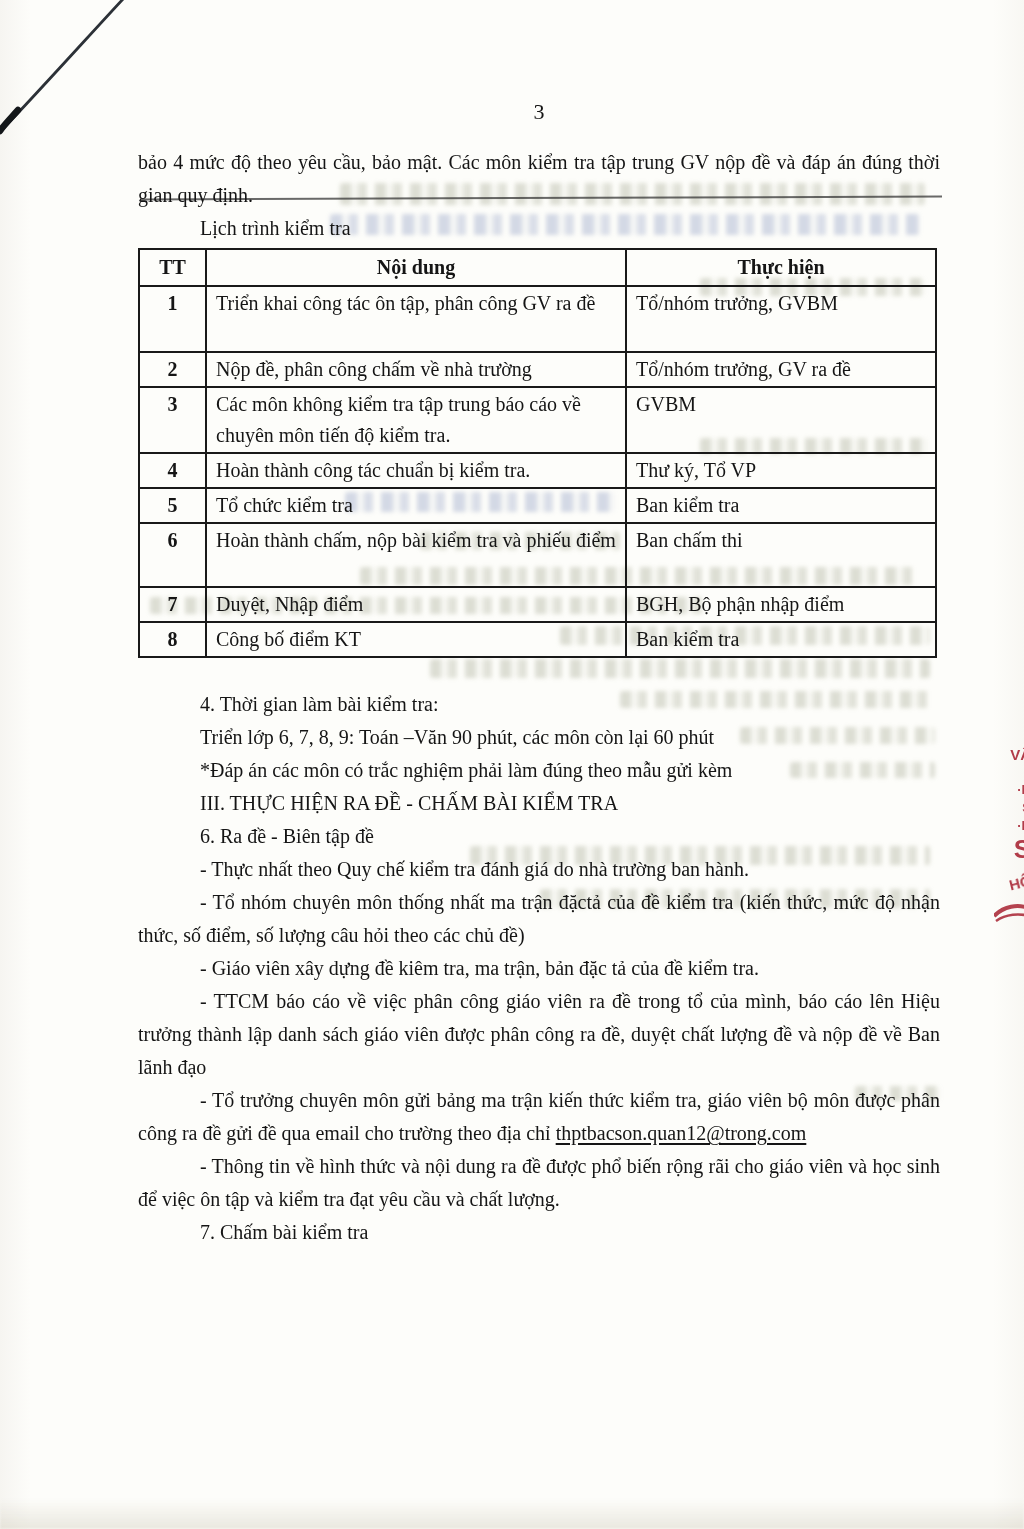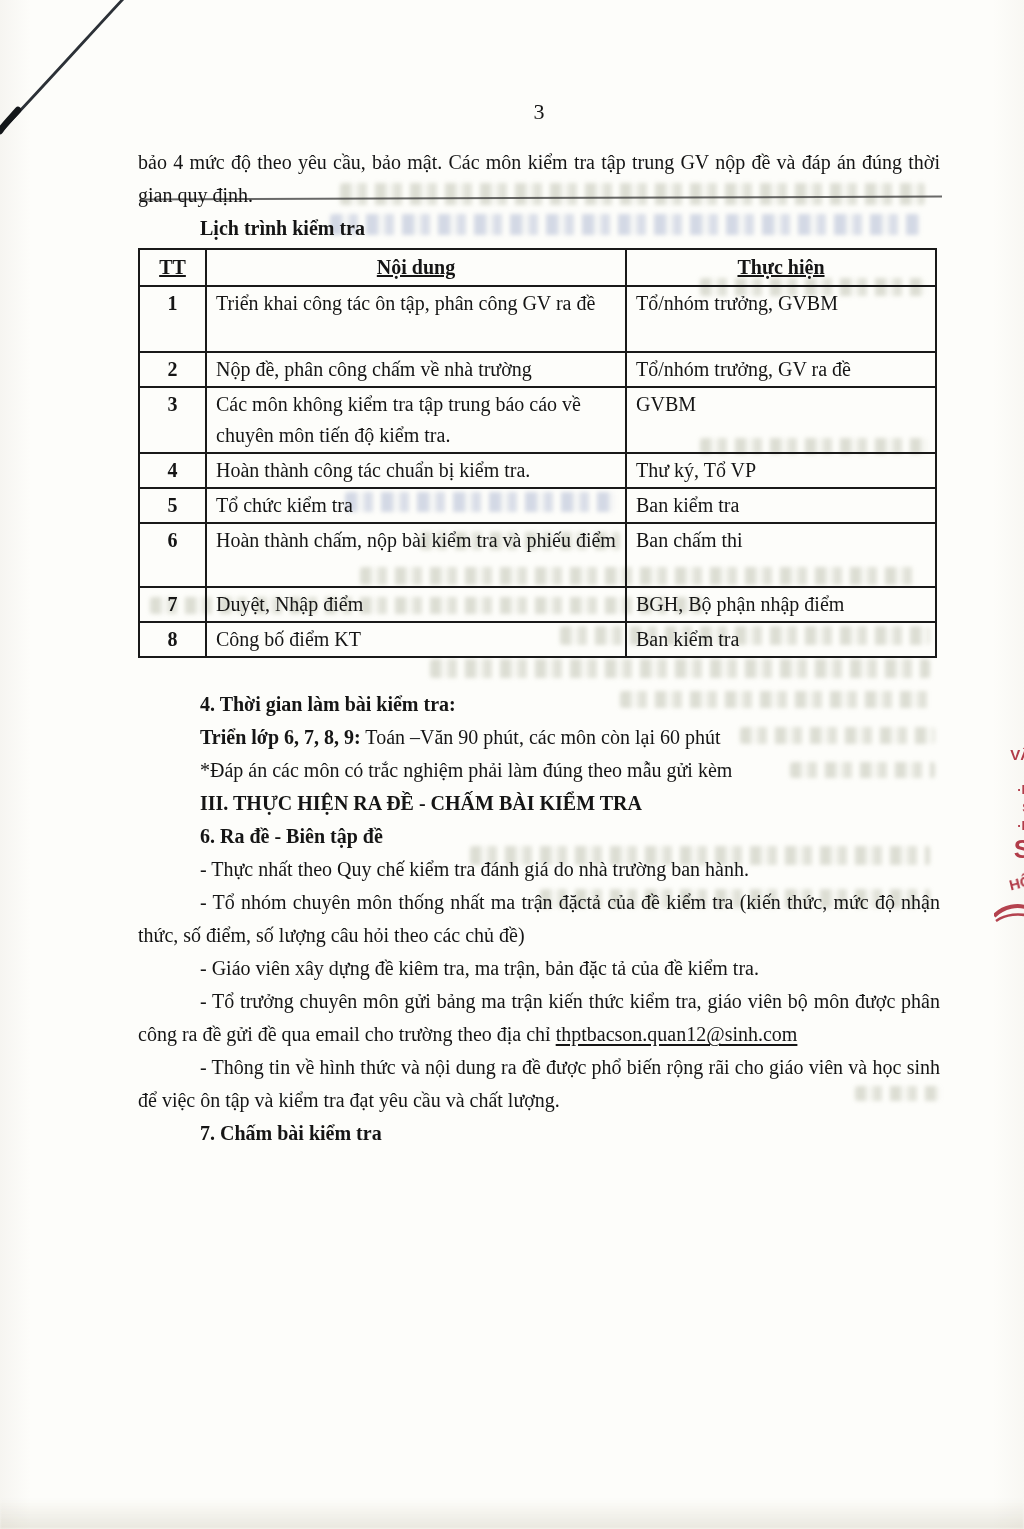--- a/index.html
+++ b/index.html
@@ -8,34 +8,34 @@
     background:linear-gradient(90deg,#f6f5f1 0,#fdfdfa 3%,#fdfdfa 97%,#f8f7f3 100%);
     font-family:"Liberation Serif","DejaVu Serif",serif;
     color:#151515;
   }
   .content{position:absolute; left:138px; top:100px; width:802px; z-index:2;}
   .pageno{text-align:center; font-size:22px; line-height:24px; margin-bottom:22px; font-weight:400;}
   p{margin:0; font-size:20px; line-height:33px;}
   .j{text-align:justify;}
   .ind{text-indent:62px;}
   .pl{padding-left:62px;}
-  .b{font-weight:700;}
+  .b{font-weight:400;}
   .u{text-decoration:underline; text-underline-offset:3px;}
   table.sched{
     border-collapse:collapse; width:797px; margin-top:3px;
     table-layout:fixed;
   }
   table.sched td,table.sched th{
     border:2px solid #191919; font-size:20px; line-height:31px;
     padding:1px 9px 1px 9px; vertical-align:top; overflow:hidden;
   }
   table.sched th{font-weight:700; text-align:center; padding:2px 4px;}
   td.tt{text-align:center; font-weight:700; padding:1px 2px;}
   col.c-tt{width:67px;} col.c-nd{width:420px;} col.c-th{width:310px;}
-  .r-h{height:35px;text-decoration:underline;} .r1{height:66px;} .r2{height:35px;} .r3{height:64px;}
+  .r-h{height:35px;} .r1{height:66px;} .r2{height:35px;} .r3{height:64px;}
   .r4{height:34px;} .r5{height:31px;} .r6{height:64px;} .r7{height:34px;} .r8{height:33px;}
   .spacer{height:30px;}
   
   .corner-mark{position:absolute; left:0; top:0; z-index:3;}
   .scanline{position:absolute; left:140px; top:197px; width:802px; height:2px;
     background:#2a2a2a; opacity:.7; transform:rotate(-.2deg); z-index:1;}
   .ghost{position:absolute; z-index:0; border-radius:3px; filter:blur(2.3px);
     background:repeating-linear-gradient(90deg, rgba(148,152,124,.30) 0 11px,
       rgba(148,152,124,.06) 11px 18px, rgba(148,152,124,.26) 18px 27px, rgba(148,152,124,0) 27px 35px);}
   .ghost.blue{background:repeating-linear-gradient(90deg, rgba(95,115,170,.26) 0 12px,
@@ -163,18 +163,19 @@
 
     <p class="b pl">4. Thời gian làm bài kiểm tra:</p>
     <p class="ind"><span class="b">Triển lớp 6, 7, 8, 9:</span><span>  Toán –Văn 90 phút, các môn còn lại 60 phút</span></p>
     <p class="ind">*Đáp án các môn có trắc nghiệm phải làm đúng theo mẫu gửi kèm</p>
 
     <p class="b ind">III. THỰC HIỆN RA ĐỀ - CHẤM BÀI KIỂM TRA</p>
     <p class="b ind">6. Ra đề - Biên tập đề</p>
     <p class="j ind">- Thực nhất theo Quy chế kiểm tra đánh giá do nhà trường ban hành.</p>
     <p class="j ind">- Tổ nhóm chuyên môn thống nhất ma trận đặctả của đề kiểm tra (kiến thức, mức độ nhận thức, số điểm, số lượng câu hỏi theo các chủ đề)</p>
     <p class="j ind">- Giáo viên xây dựng đề kiêm tra, ma trận, bản đặc tả của đề kiểm tra.</p>
-    <p class="j ind"><span>- Tổ trưởng chuyên môn gửi bảng ma trận kiến thức kiểm tra, giáo viên bộ môn được phân công ra đề gửi đề qua email cho trường theo địa chỉ </span><span class="u">thptbacson.quan12@sinh.com</span></p>
+    <p class="j ind">- TTCM báo cáo về việc phân công giáo viên ra đề trong tổ của mình, báo cáo lên Hiệu trưởng thành lập danh sách giáo viên được phân công ra đề, duyệt chất lượng đề và nộp đề về Ban lãnh đạo</p>
+    <p class="j ind"><span>- Tổ trưởng chuyên môn gửi bảng ma trận kiến thức kiểm tra, giáo viên bộ môn được phân công ra đề gửi đề qua email cho trường theo địa chỉ </span><span class="u">thptbacson.quan12@trong.com</span></p>
     <p class="j ind">- Thông tin về hình thức và nội dung ra đề được phổ biến rộng rãi cho giáo viên và học sinh để việc ôn tập và kiểm tra đạt yêu cầu và chất lượng.</p>
     <p class="b ind">7. Chấm bài kiểm tra</p>
   </div>
 
 </div>
 
 </body></html>

